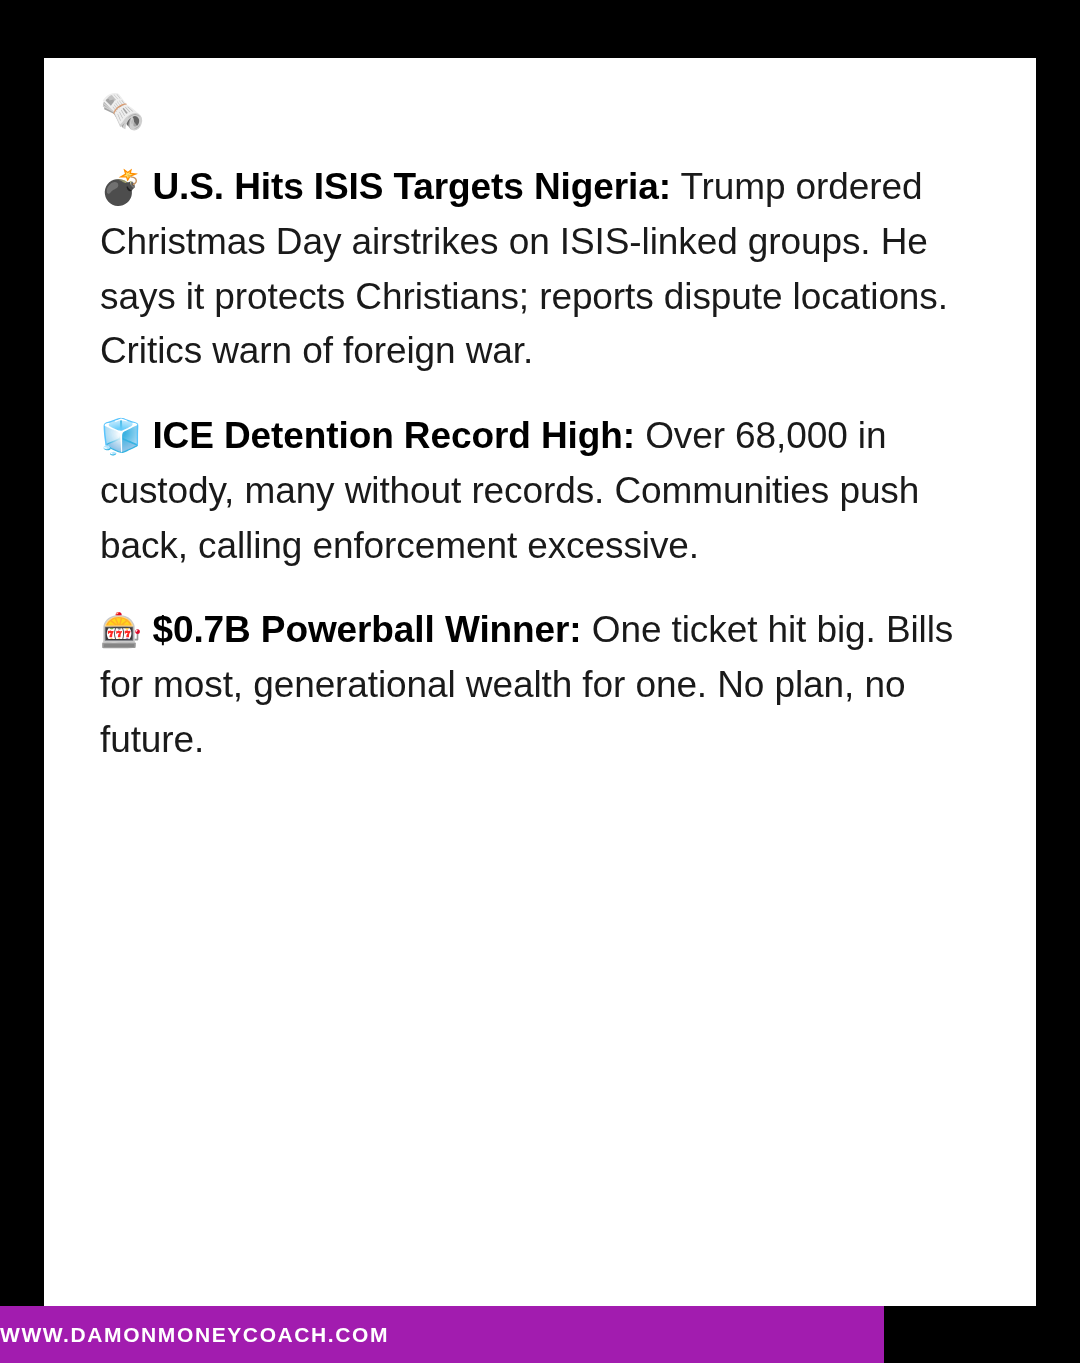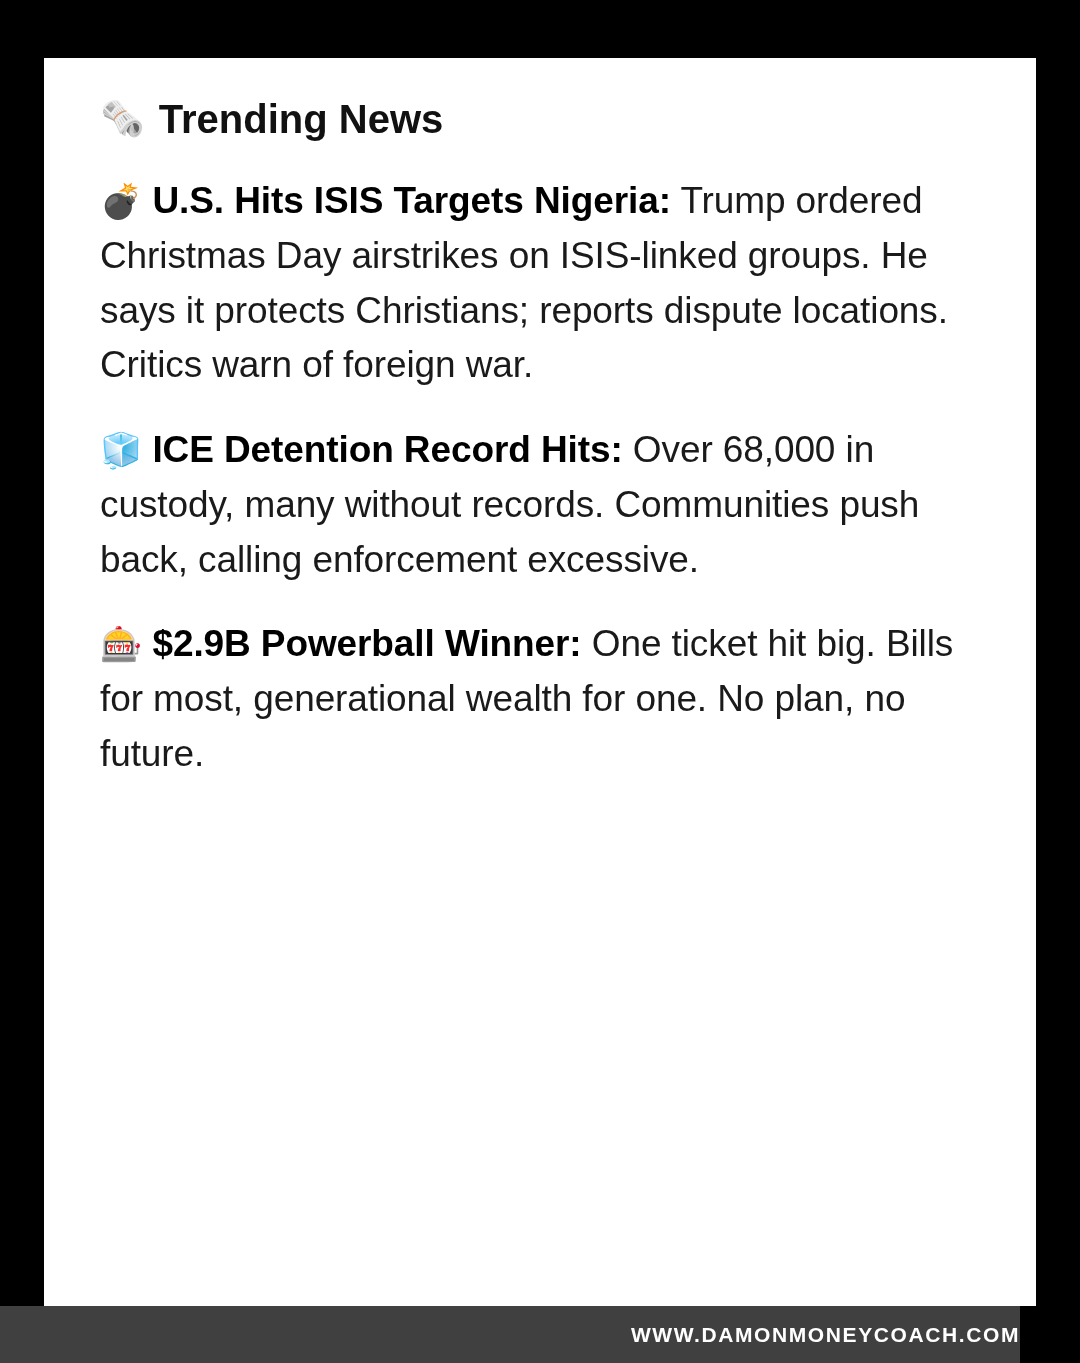--- a/index.html
+++ b/index.html
@@ -59,58 +59,57 @@
     font-weight: bold;
     color: #000000;
   }
   .item .body {
     font-weight: normal;
   }
   .footer {
     position: absolute;
     left: 0;
     bottom: 0;
-    width: 1020px;
+    width: 884px;
     height: 57px;
-    background: #404040;
+    background: #a21caf;
     color: #ffffff;
     display: flex;
     align-items: center;
-    justify-content: flex-end;
+    justify-content: flex-start;
     font-size: 21px;
     font-weight: bold;
     letter-spacing: 1.6px;
   }
 </style>
 </head>
 <body>
 
 <div class="page">
 
   <div class="card">
 
     <h1 class="headline">
       <span class="emoji">🗞️</span>
-      <span>Trending News</span>
     </h1>
 
     <p class="item">
       <span class="emoji">💣</span>
       <span class="lead">U.S. Hits ISIS Targets Nigeria:</span><span class="body"> Trump ordered Christmas Day airstrikes on ISIS-linked groups. He says it protects Christians; reports dispute locations. Critics warn of foreign war.</span>
     </p>
 
     <p class="item">
       <span class="emoji">🧊</span>
-      <span class="lead">ICE Detention Record Hits:</span><span class="body"> Over 68,000 in custody, many without records. Communities push back, calling enforcement excessive.</span>
+      <span class="lead">ICE Detention Record High:</span><span class="body"> Over 68,000 in custody, many without records. Communities push back, calling enforcement excessive.</span>
     </p>
 
 
     <p class="item">
       <span class="emoji">🎰</span>
-      <span class="lead">$2.9B Powerball Winner:</span><span class="body"> One ticket hit big. Bills for most, generational wealth for one. No plan, no future.</span>
+      <span class="lead">$0.7B Powerball Winner:</span><span class="body"> One ticket hit big. Bills for most, generational wealth for one. No plan, no future.</span>
     </p>
 
 
   </div>
 
   <div class="footer">
     <span>WWW.DAMONMONEYCOACH.COM</span>
   </div>
 
 </div>

